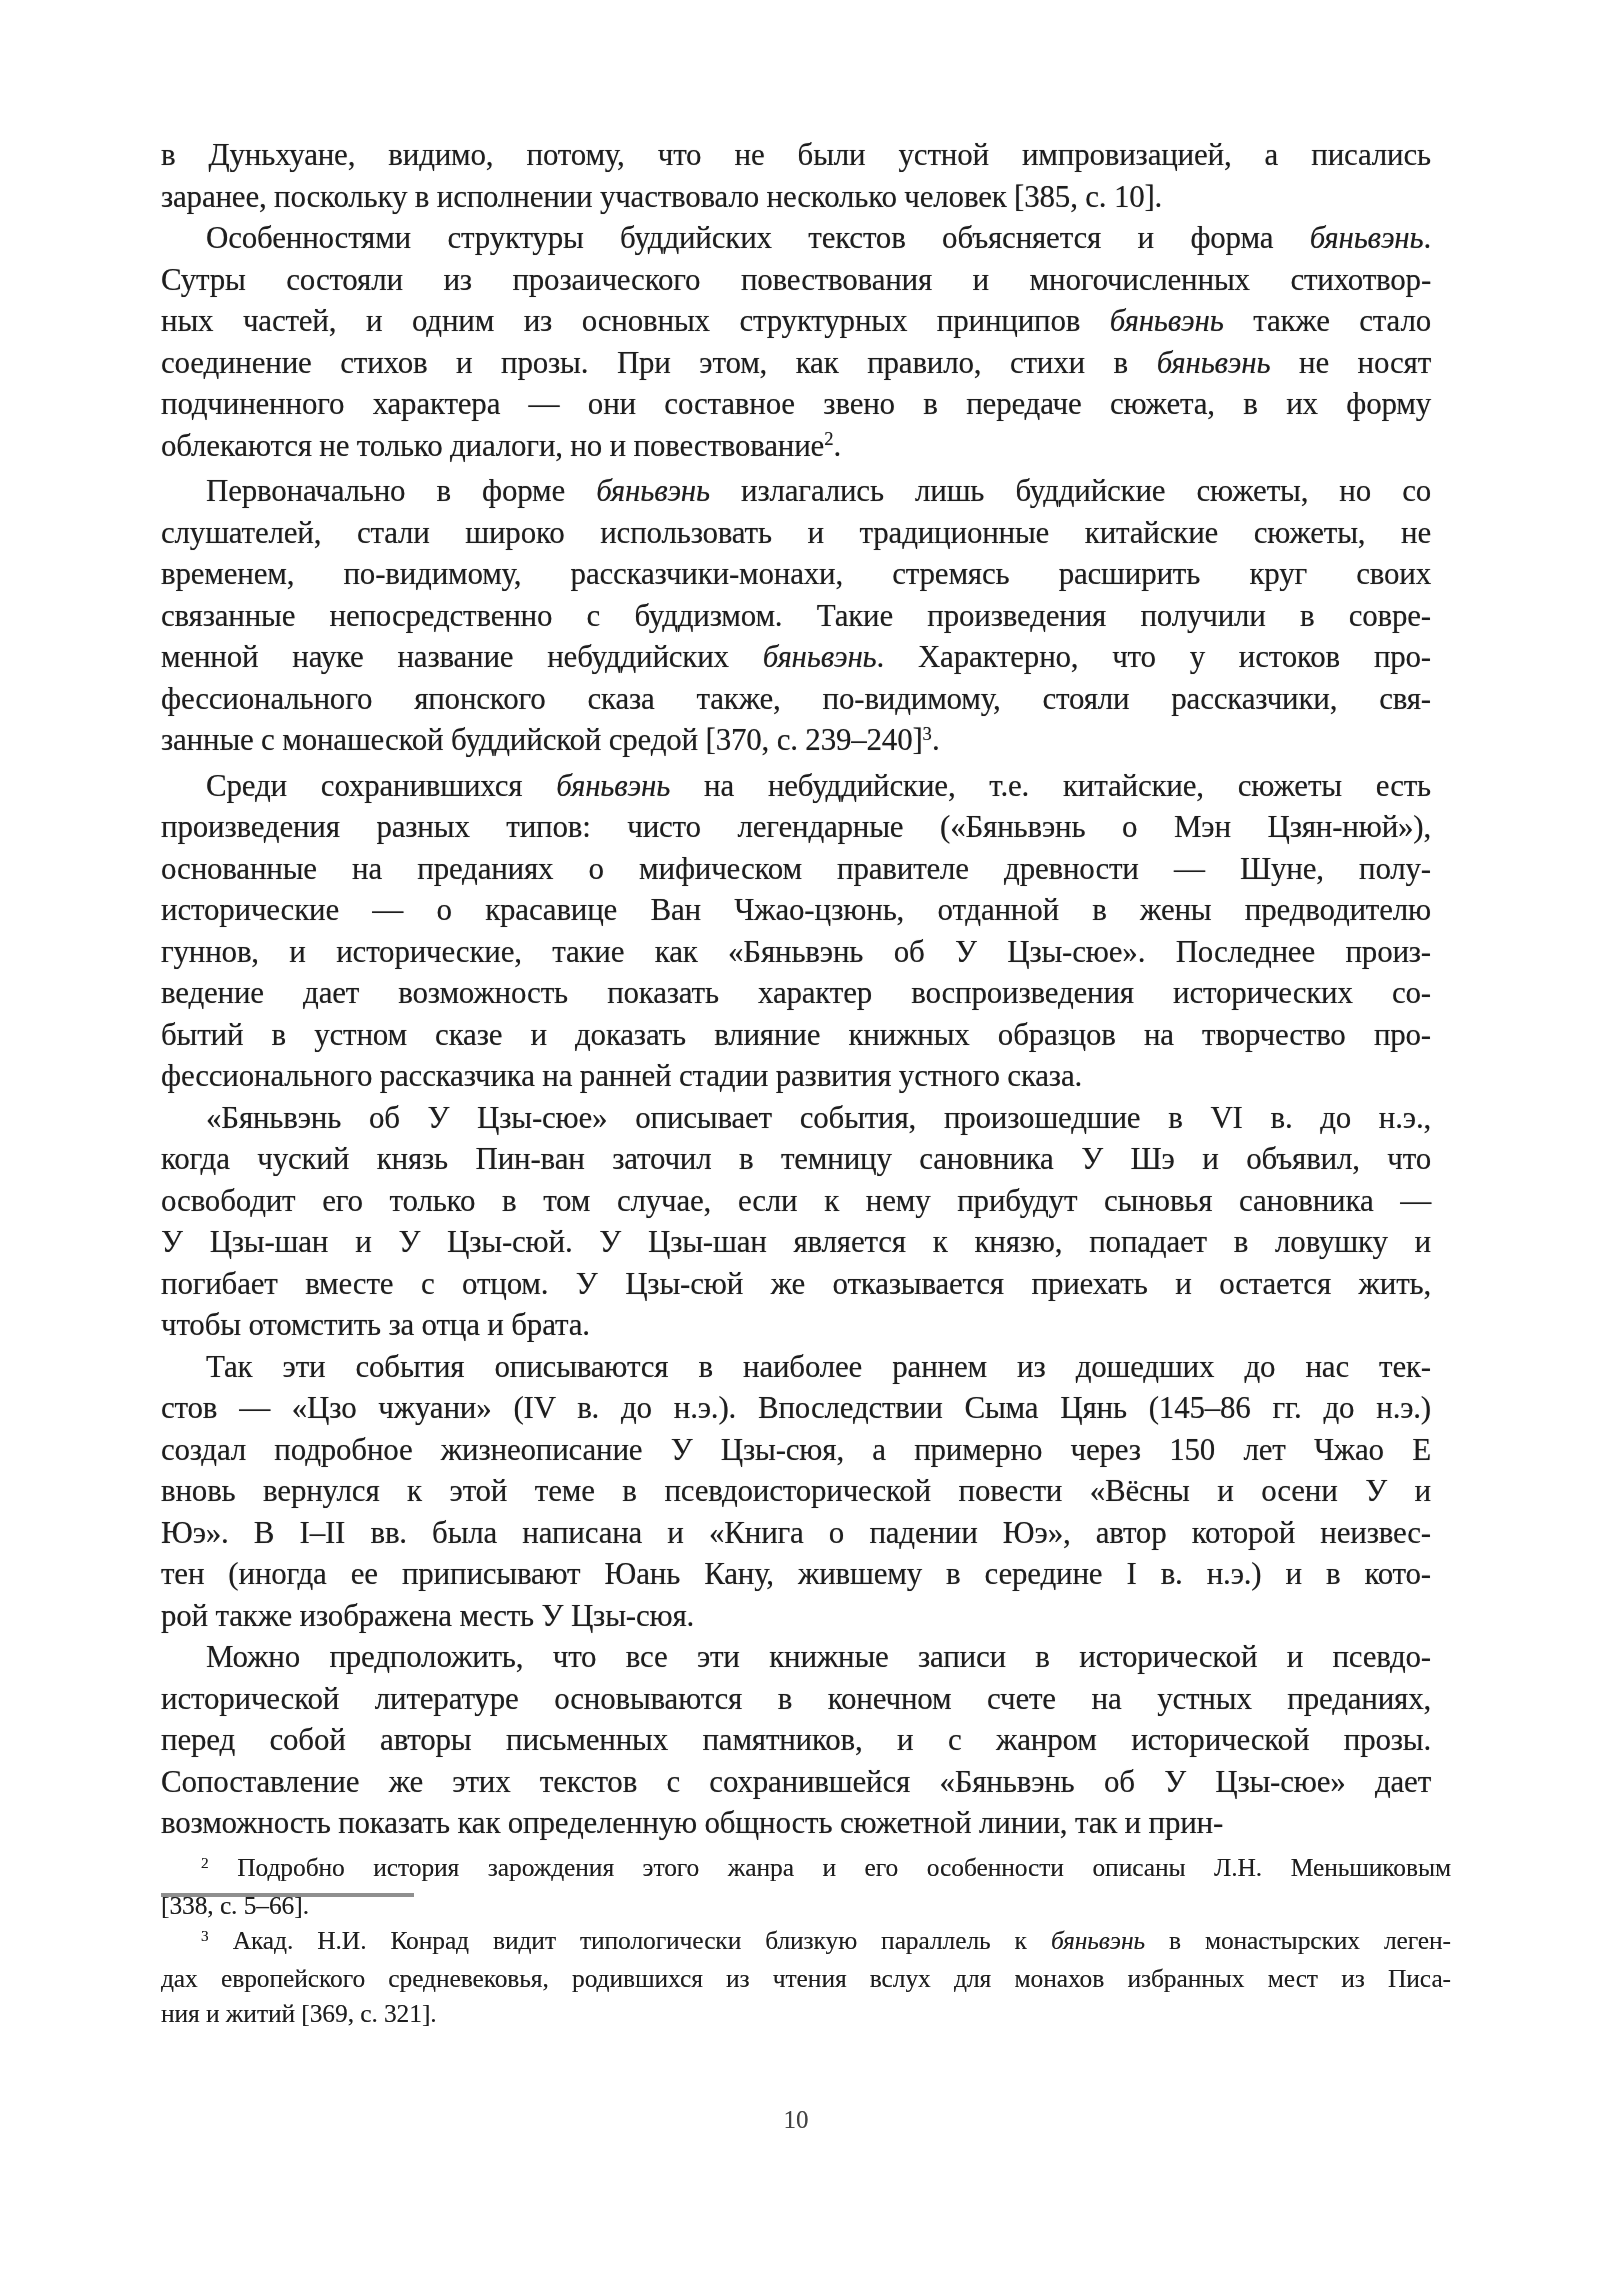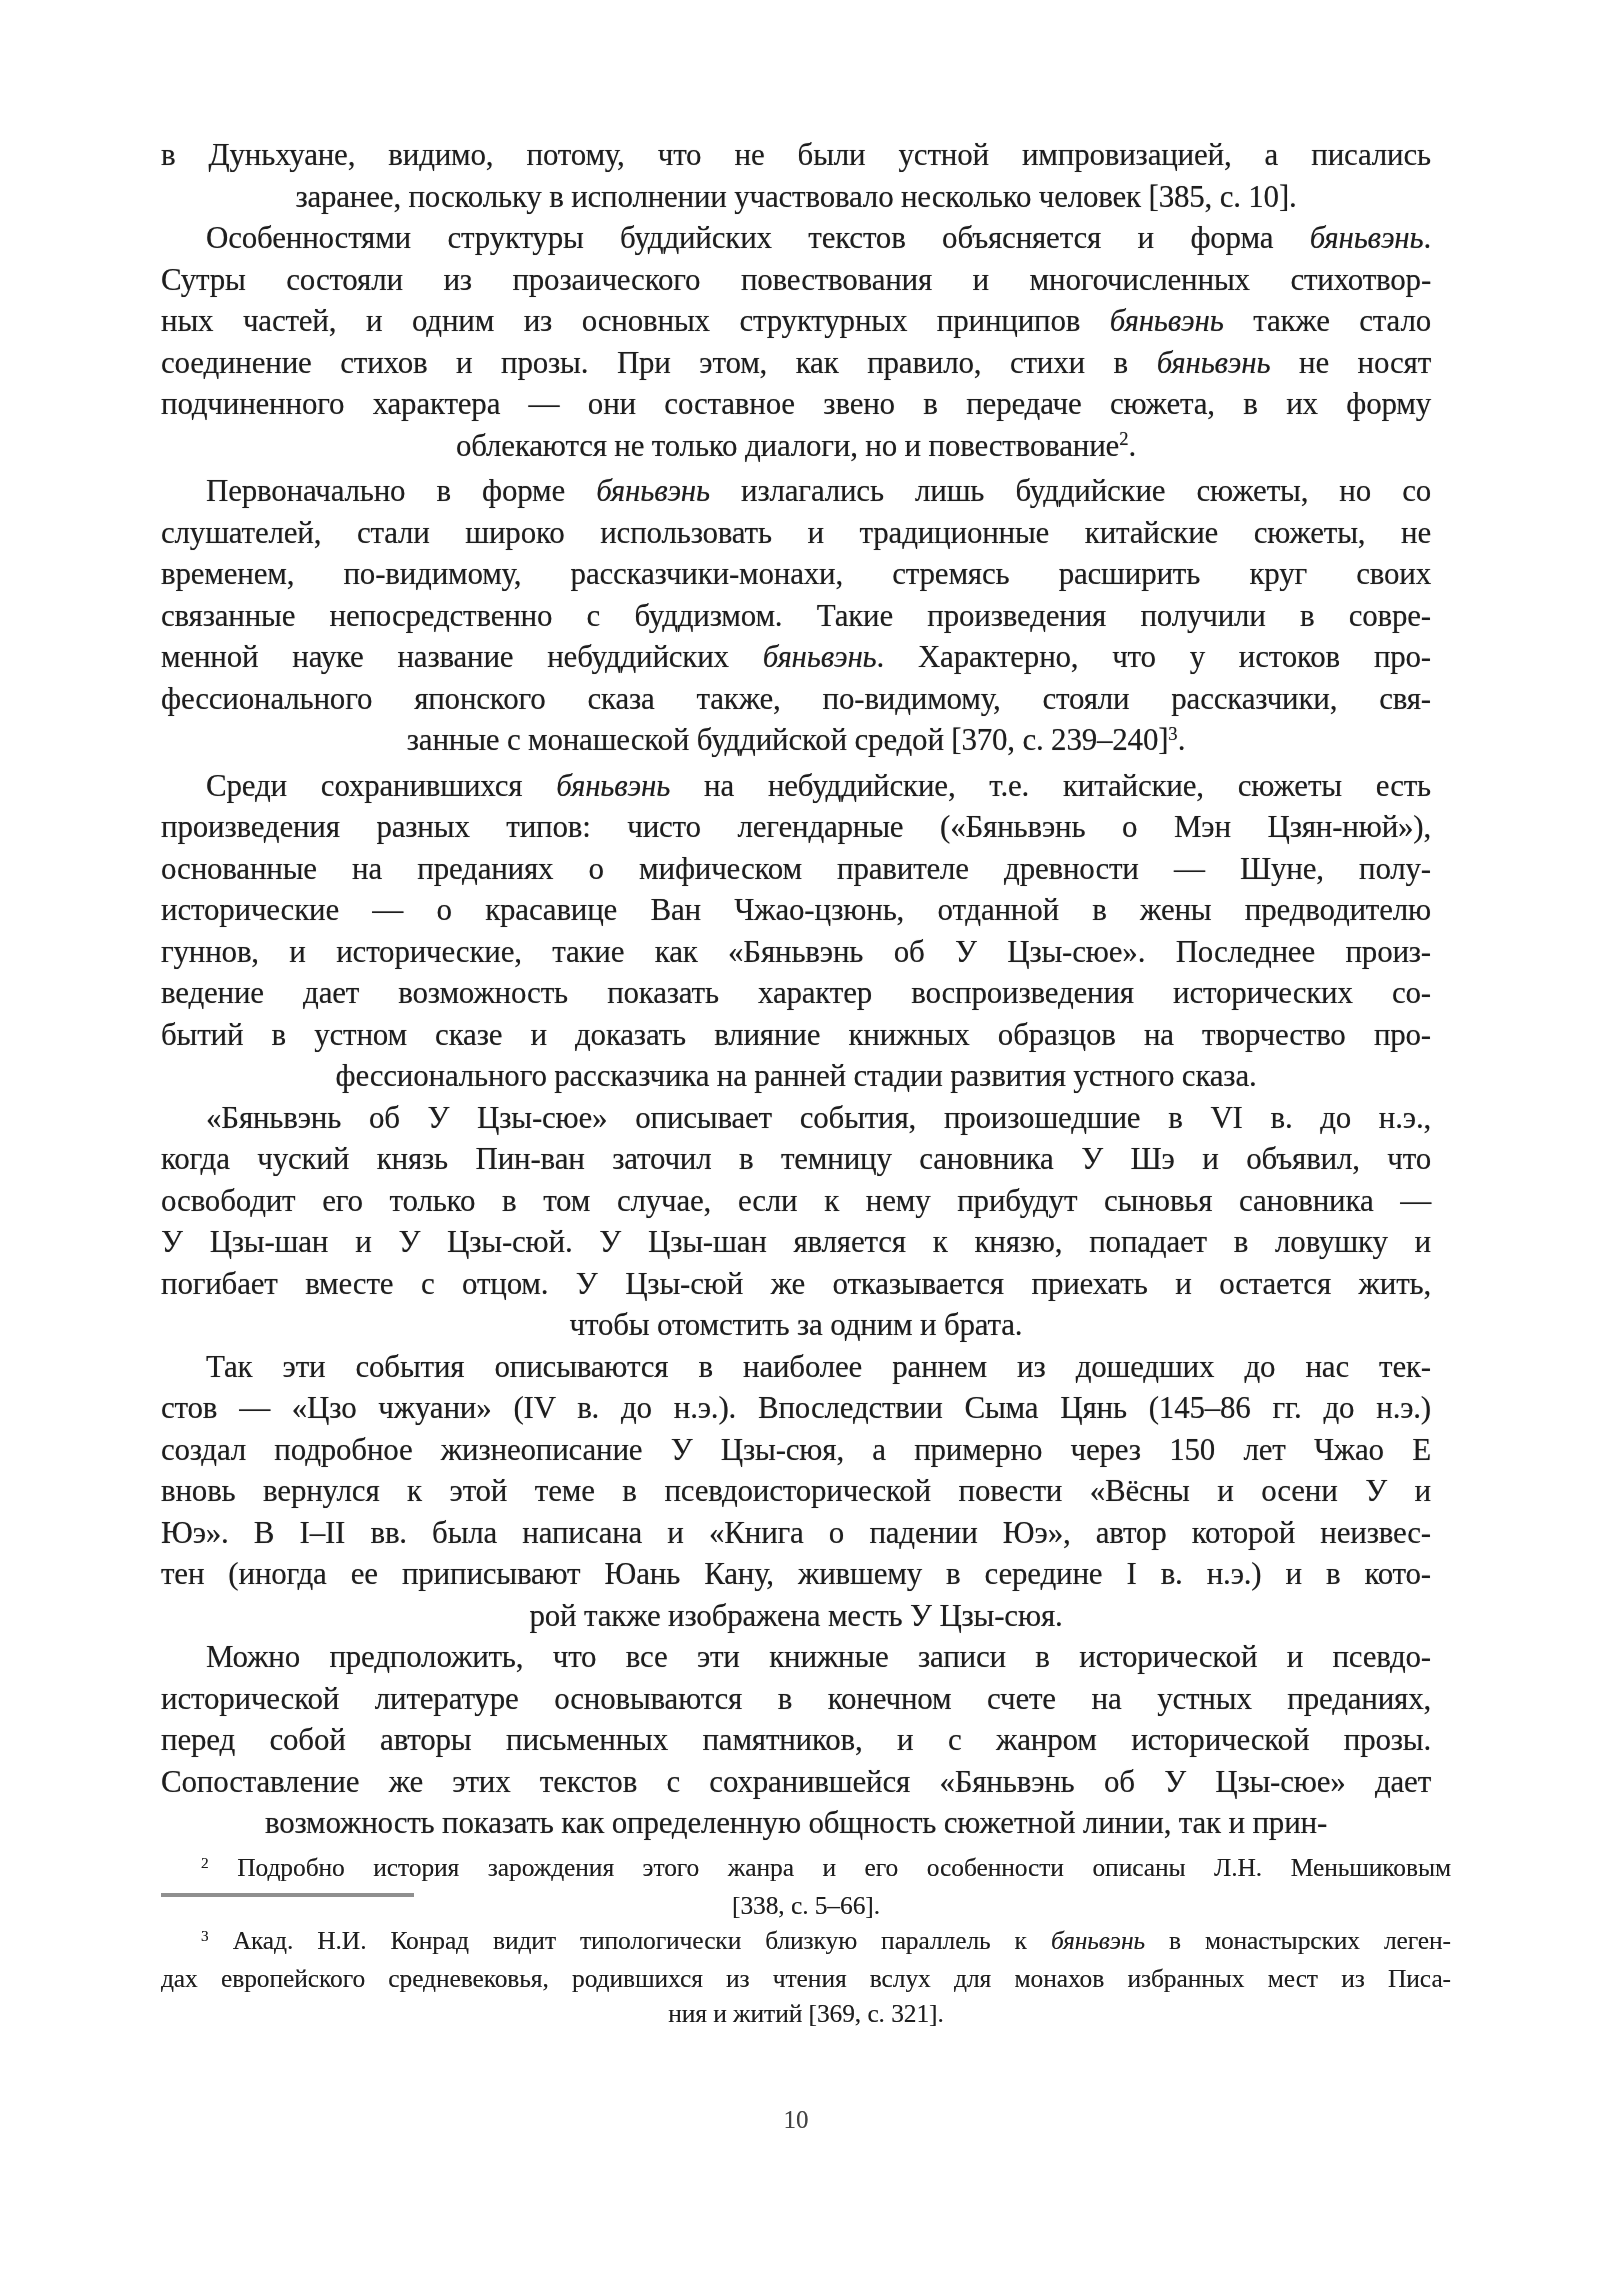--- a/index.html
+++ b/index.html
@@ -10,21 +10,21 @@
     font-family:"Liberation Serif","DejaVu Serif",serif;
     color:#1e1e1e;
     overflow:hidden;
   }
   .body-text {
     position:absolute; left:161px; top:134px; width:1270px;
     font-size:31px; line-height:41.5px; letter-spacing:-0.2px;
     text-shadow:0 0 0.7px rgba(25,25,25,0.55);
   }
   .para { margin:0; }
-  .line { text-align:center; }
+  .line { text-align:left; }
   .line.j { text-align:justify; text-align-last:justify; }
   .line.ind { text-indent:45px; }
   i { font-style:italic; }
   sup {
     font-size:0.6em; vertical-align:baseline;
     position:relative; top:-0.55em; letter-spacing:0;
   }
   .fn-sep {
     position:absolute; left:161px; top:1893px;
     width:253px; height:4px; background:#8f8f8f;
@@ -77,21 +77,21 @@
         <div class="line j"><span>ведение дает возможность показать характер воспроизведения исторических со-</span></div>
         <div class="line j"><span>бытий в устном сказе и доказать влияние книжных образцов на творчество про-</span></div>
         <div class="line"><span>фессионального рассказчика на ранней стадии развития устного сказа.</span></div>
       </div>
       <div class="para">
         <div class="line j ind"><span>«Бяньвэнь об У Цзы-сюе» описывает события, произошедшие в VI в. до н.э.,</span></div>
         <div class="line j"><span>когда чуский князь Пин-ван заточил в темницу сановника У Шэ и объявил, что</span></div>
         <div class="line j"><span>освободит его только в том случае, если к нему прибудут сыновья сановника —</span></div>
         <div class="line j"><span>У Цзы-шан и У Цзы-сюй. У Цзы-шан является к князю, попадает в ловушку и</span></div>
         <div class="line j"><span>погибает вместе с отцом. У Цзы-сюй же отказывается приехать и остается жить,</span></div>
-        <div class="line"><span>чтобы отомстить за одним и брата.</span></div>
+        <div class="line"><span>чтобы отомстить за отца и брата.</span></div>
       </div>
       <div class="para">
         <div class="line j ind"><span>Так эти события описываются в наиболее раннем из дошедших до нас тек-</span></div>
         <div class="line j"><span>стов — «Цзо чжуани» (IV в. до н.э.). Впоследствии Сыма Цянь (145–86 гг. до н.э.)</span></div>
         <div class="line j"><span>создал подробное жизнеописание У Цзы-сюя, а примерно через 150 лет Чжао Е</span></div>
         <div class="line j"><span>вновь вернулся к этой теме в псевдоисторической повести «Вёсны и осени У и</span></div>
         <div class="line j"><span>Юэ». В I–II вв. была написана и «Книга о падении Юэ», автор которой неизвес-</span></div>
         <div class="line j"><span>тен (иногда ее приписывают Юань Кану, жившему в середине I в. н.э.) и в кото-</span></div>
         <div class="line"><span>рой также изображена месть У Цзы-сюя.</span></div>
       </div>

